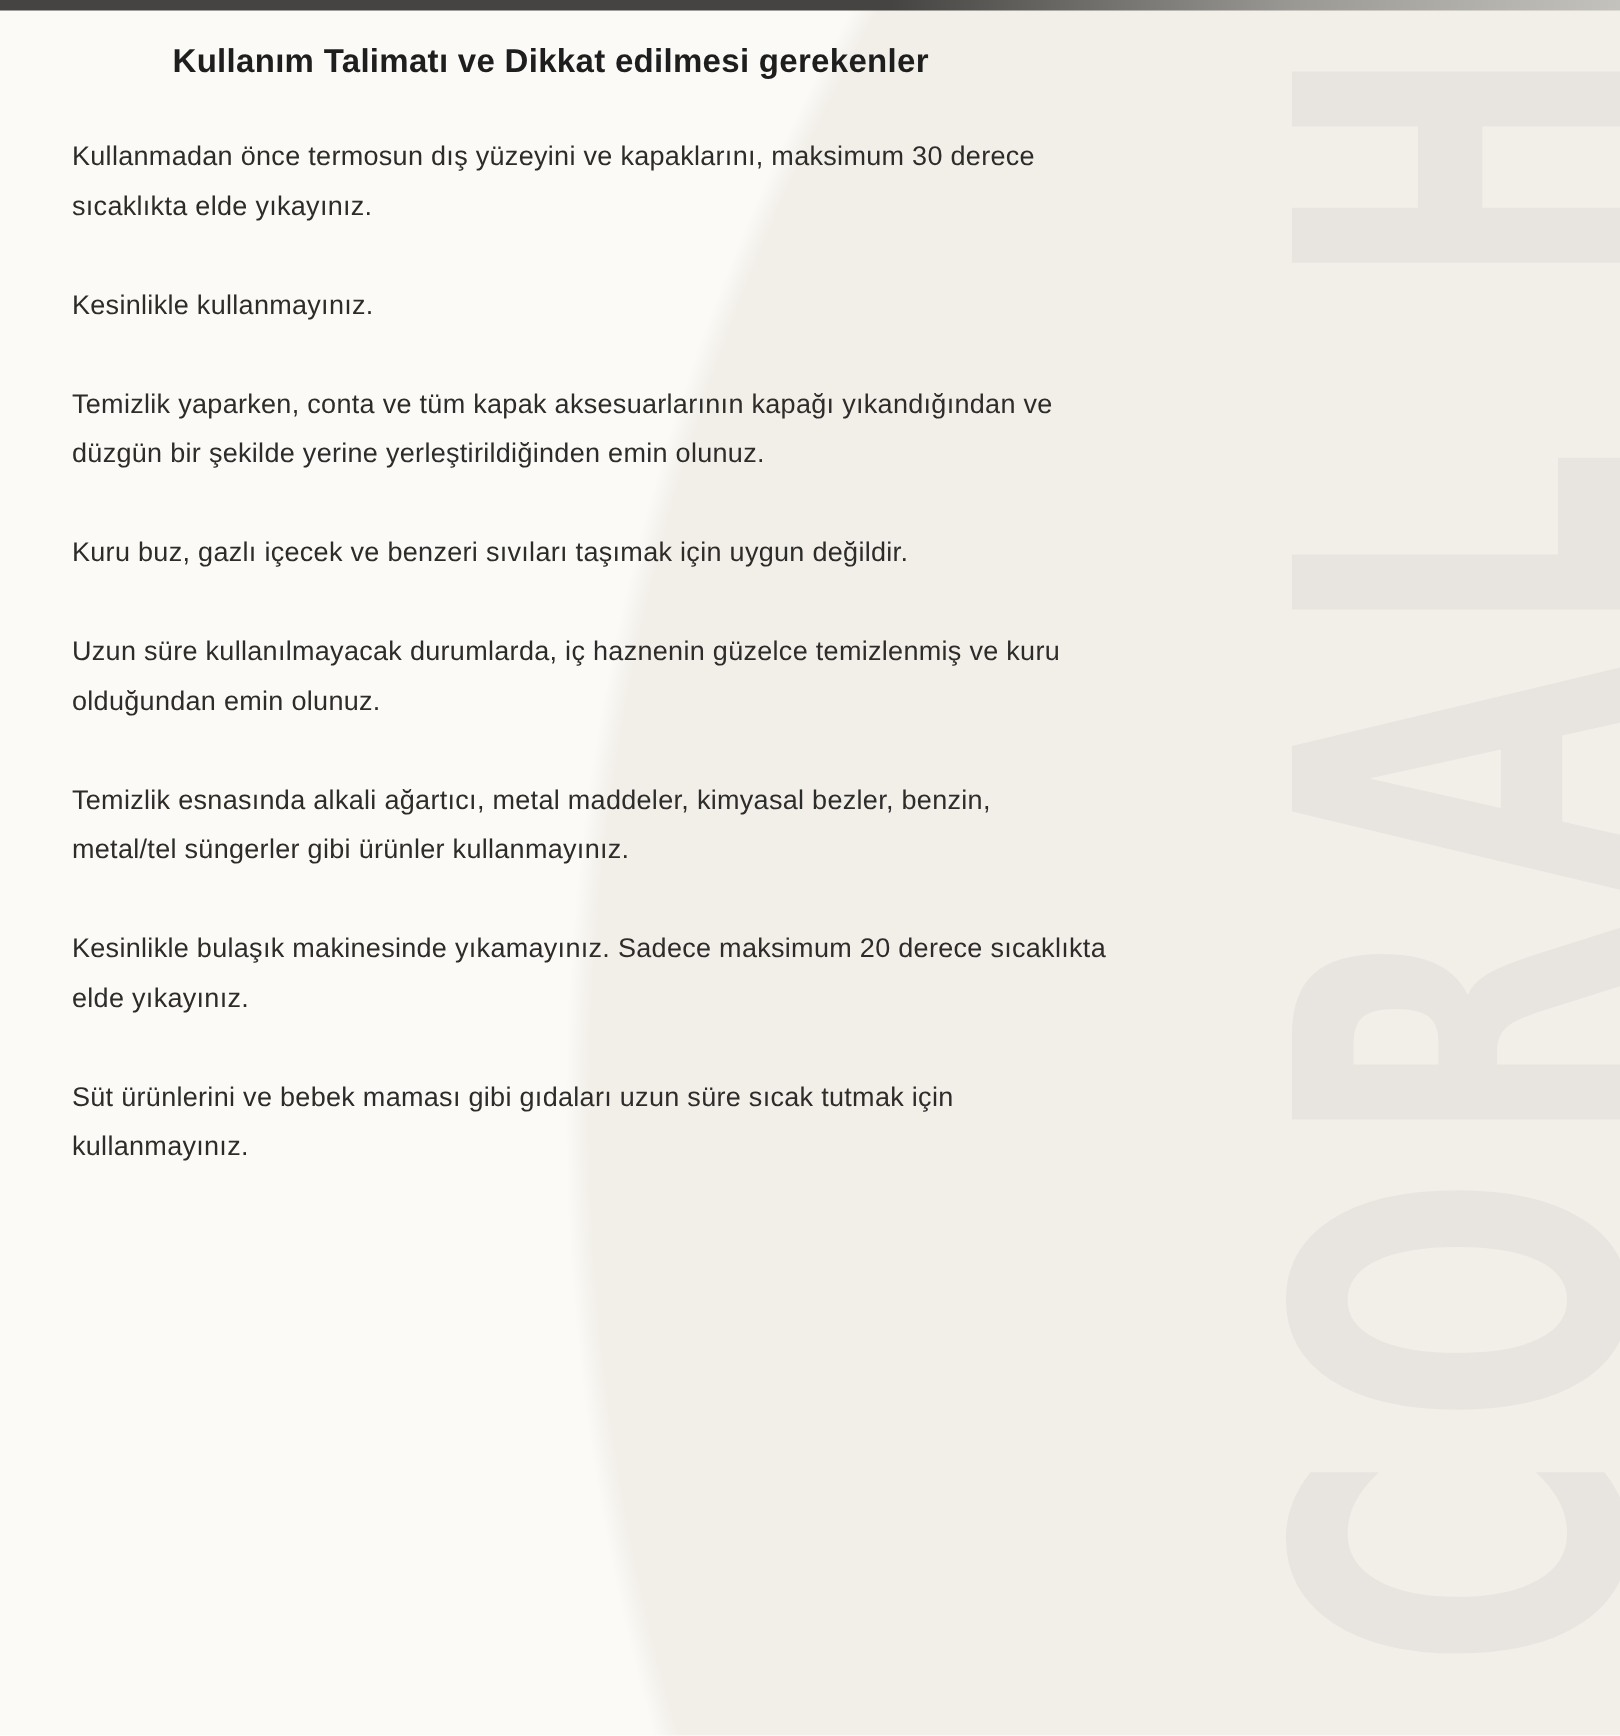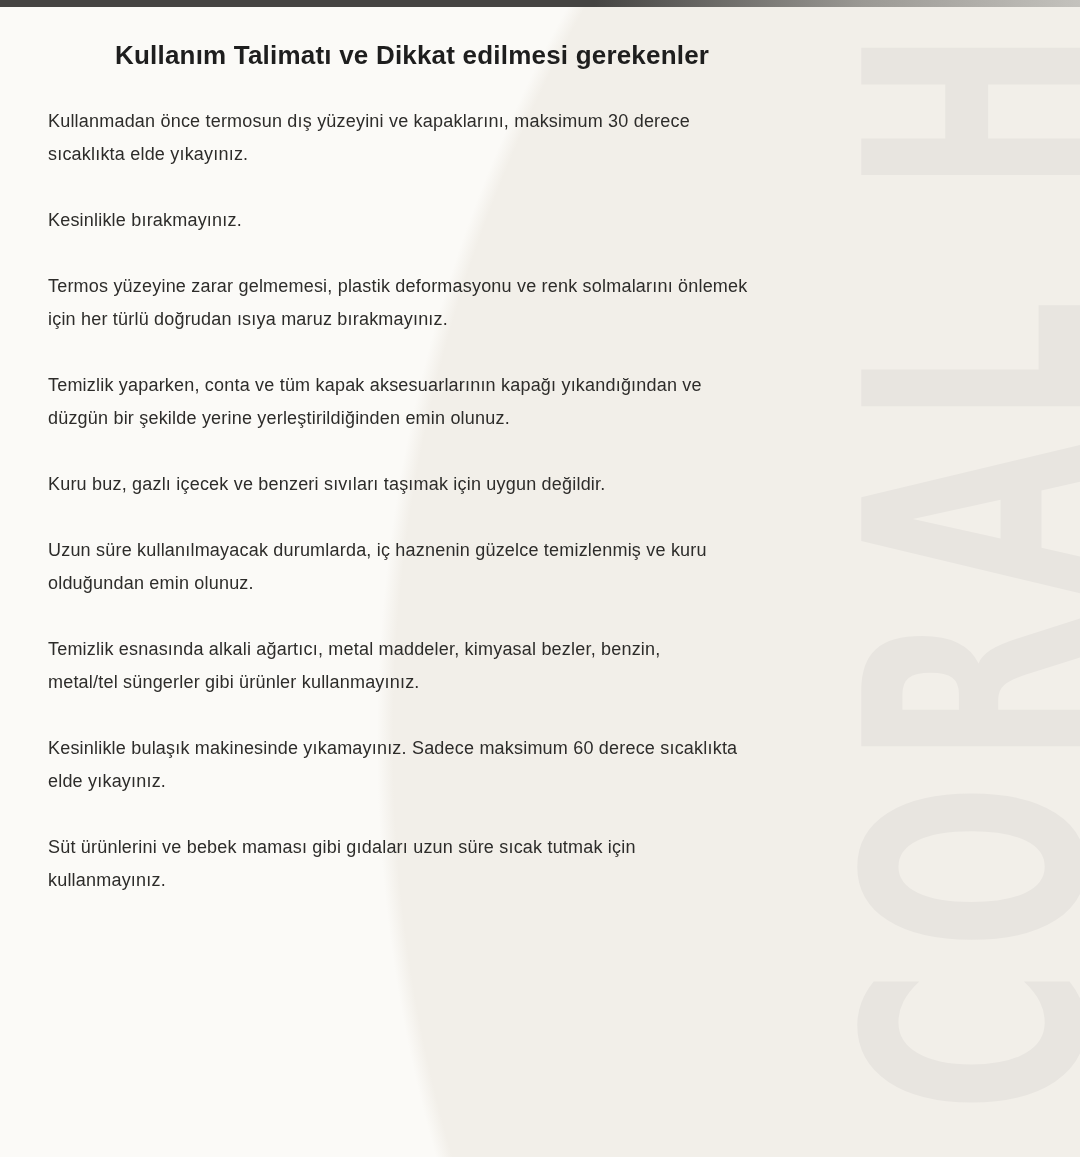--- a/index.html
+++ b/index.html
@@ -36,24 +36,24 @@
     color:var(--watermark);
     white-space:nowrap;
   }
   .content{
     position:relative;
     z-index:2;
     padding:24px 86px 0 48px;
     color:var(--text);
   }
   .title{
-    font-size:26px;
+    font-size:22px;
     font-weight:700;
     letter-spacing:0.2px;
-    margin:16px 0 34px 67px;
+    margin:4px 0 34px 67px;
     color:#1e1e1e;
   }
   .para{
     font-size:18px;
     line-height:33px;
     letter-spacing:0.2px;
     margin:0 0 33px 0;
     white-space:pre-line; 
     color:var(--text);
   }
@@ -68,30 +68,28 @@
   <div class="watermark-wrap">
     <div class="watermark-text">CORAL HIGH</div>
   </div>
 
   <div class="content">
     <h1 class="title">Kullanım Talimatı ve Dikkat edilmesi gerekenler</h1>
 
     <div id="instruction-list">
         <p class="para">Kullanmadan önce termosun dış yüzeyini ve kapaklarını, maksimum 30 derece
 sıcaklıkta elde yıkayınız.</p>
-        <p class="para">Kesinlikle bırakmayınız.</p>
-        <p class="para">Termos yüzeyine zarar gelmemesi, plastik deformasyonu ve renk solmalarını önlemek
-için her türlü doğrudan ısıya maruz bırakmayınız.</p>
+        <p class="para">Kesinlikle kullanmayınız.</p>
         <p class="para">Temizlik yaparken, conta ve tüm kapak aksesuarlarının kapağı yıkandığından ve
 düzgün bir şekilde yerine yerleştirildiğinden emin olunuz.</p>
         <p class="para">Kuru buz, gazlı içecek ve benzeri sıvıları taşımak için uygun değildir.</p>
         <p class="para">Uzun süre kullanılmayacak durumlarda, iç haznenin güzelce temizlenmiş ve kuru
 olduğundan emin olunuz.</p>
         <p class="para">Temizlik esnasında alkali ağartıcı, metal maddeler, kimyasal bezler, benzin,
 metal/tel süngerler gibi ürünler kullanmayınız.</p>
-        <p class="para">Kesinlikle bulaşık makinesinde yıkamayınız. Sadece maksimum 60 derece sıcaklıkta
+        <p class="para">Kesinlikle bulaşık makinesinde yıkamayınız. Sadece maksimum 20 derece sıcaklıkta
 elde yıkayınız.</p>
         <p class="para">Süt ürünlerini ve bebek maması gibi gıdaları uzun süre sıcak tutmak için
 kullanmayınız.</p>
       </div>
   </div>
 
 </div>
 
 </body></html>

